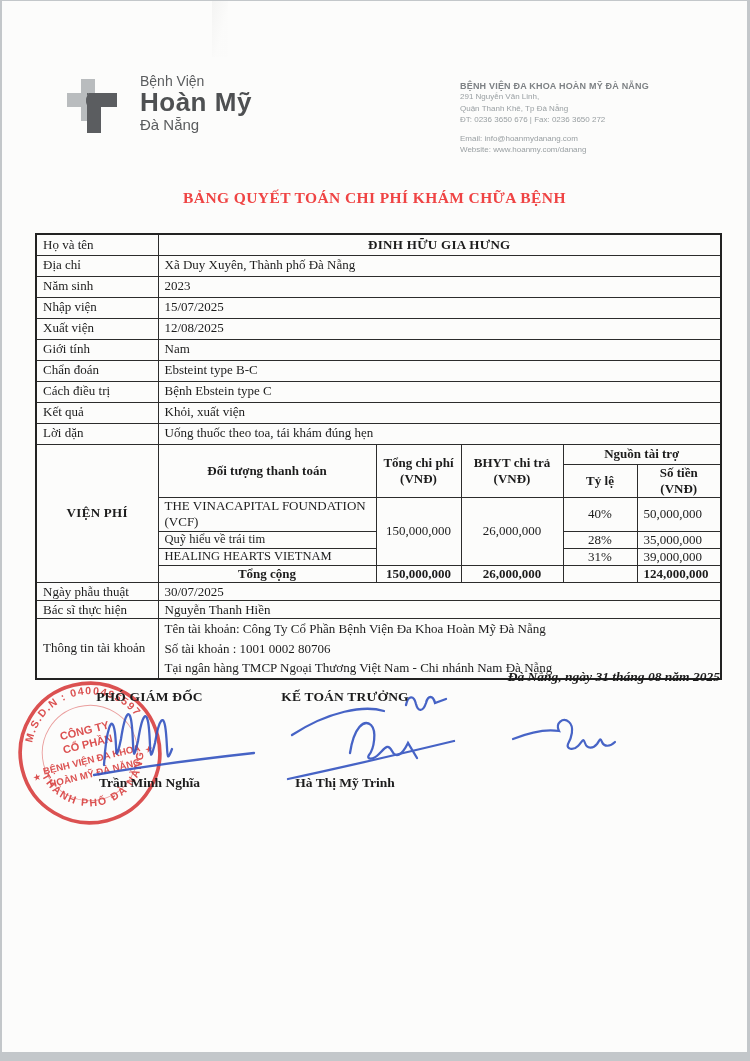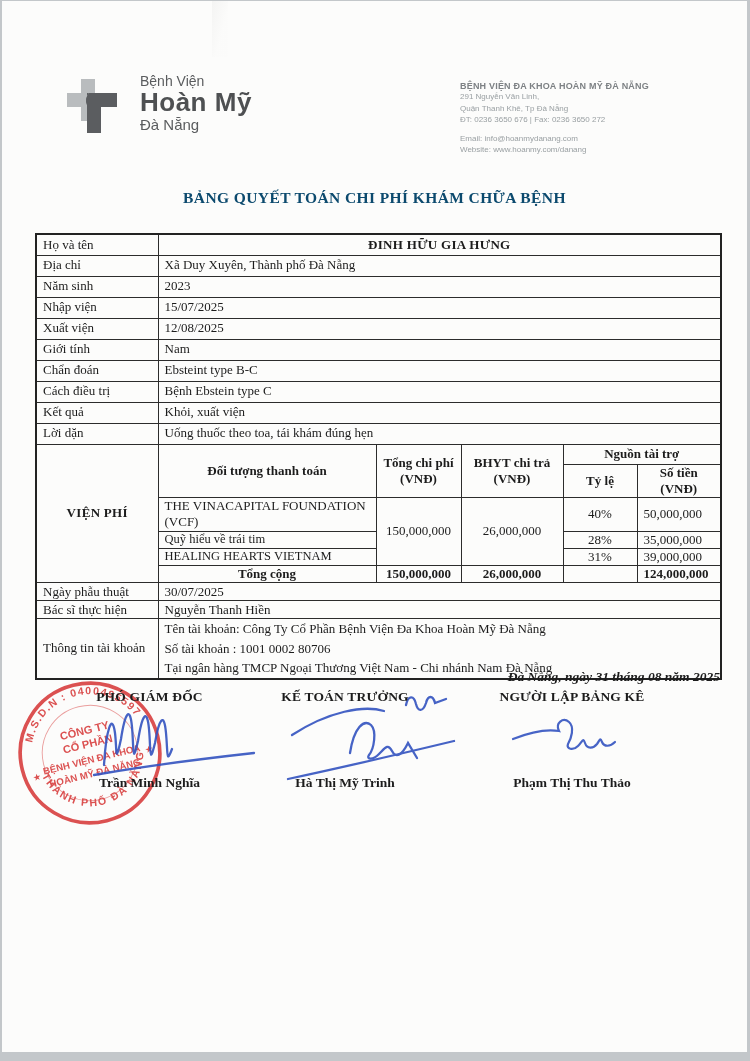--- a/index.html
+++ b/index.html
@@ -21,21 +21,21 @@
   .logo-line3 { font-size:15px; color:#5a5c5e; }
 
   .contact-block { position:absolute; left:458px; top:80px; width:260px;
     font-family:"Liberation Sans", sans-serif; }
   .contact-name { font-size:9px; font-weight:bold; color:#7d8184; letter-spacing:.2px; }
   .contact-line { font-size:8px; color:#9aa0a3; line-height:1.45; }
   .contact-extra { margin-top:7px; }
 
   
   .doc-title { position:absolute; left:0; right:0; top:188px; text-align:center;
-    font-size:15.5px; font-weight:bold; letter-spacing:.4px; color:#0c4a6e; }
+    font-size:15.5px; font-weight:bold; letter-spacing:.4px; color:#ef4444; }
 
   
   table.main { position:absolute; left:33px; top:232px; width:685px;
     border-collapse:collapse; table-layout:fixed; }
   table.main td { border:1px solid #2c2c2c; font-size:13px; padding:0 6px; line-height:1.25;
     overflow:hidden; vertical-align:middle; }
   table.main { border:2px solid #222; }
   tr.row-patient { height:21px; }
   td.lbl { }
   td.val { }
@@ -261,18 +261,14 @@
     </svg>
 
     <div class="sig-block sig-b1">
       <div class="sig-title">PHÓ GIÁM ĐỐC</div>
       <div class="sig-name">Trần Minh Nghĩa</div>
     </div>
     <div class="sig-block sig-b2">
       <div class="sig-title">KẾ TOÁN TRƯỞNG</div>
       <div class="sig-name">Hà Thị Mỹ Trinh</div>
     </div>
-    <div class="sig-block sig-b3">
-      <div class="sig-title">NGƯỜI LẬP BẢNG KÊ</div>
-      <div class="sig-name">Phạm Thị Thu Thảo</div>
-    </div>
   </div>
 </div>
 
 </body></html>

